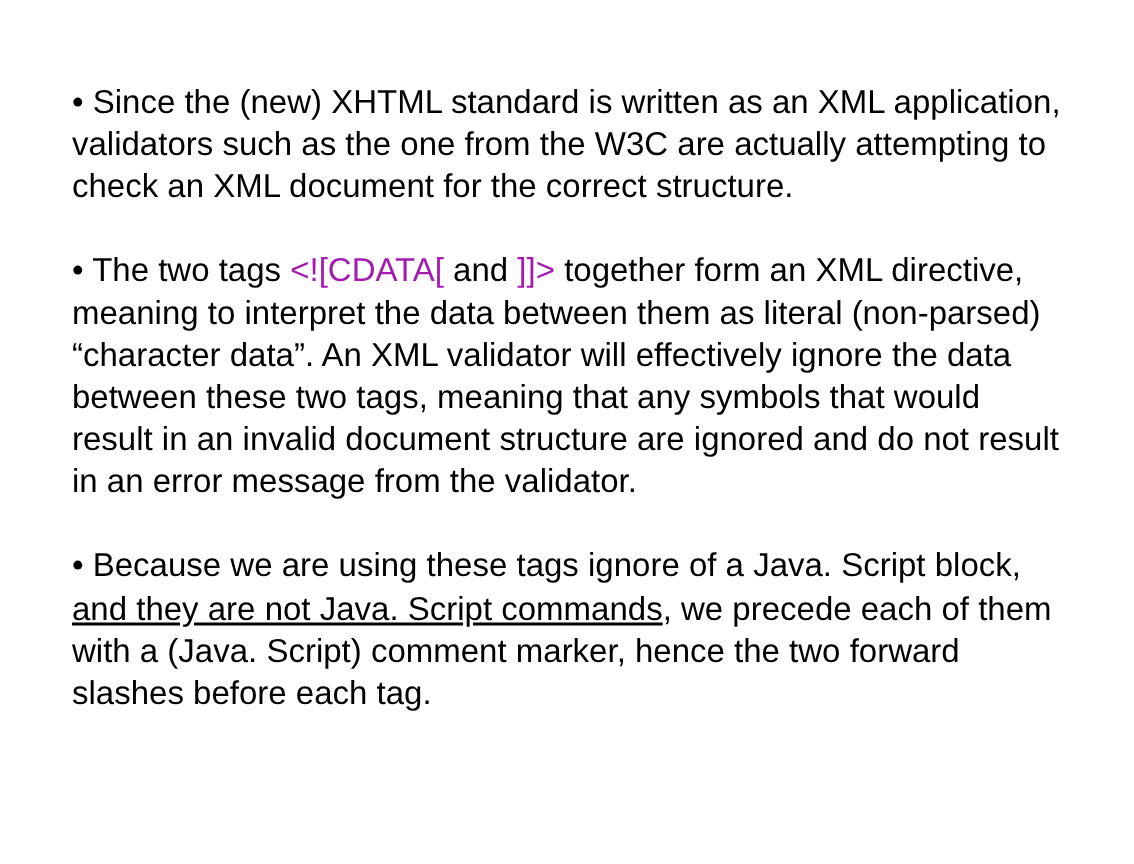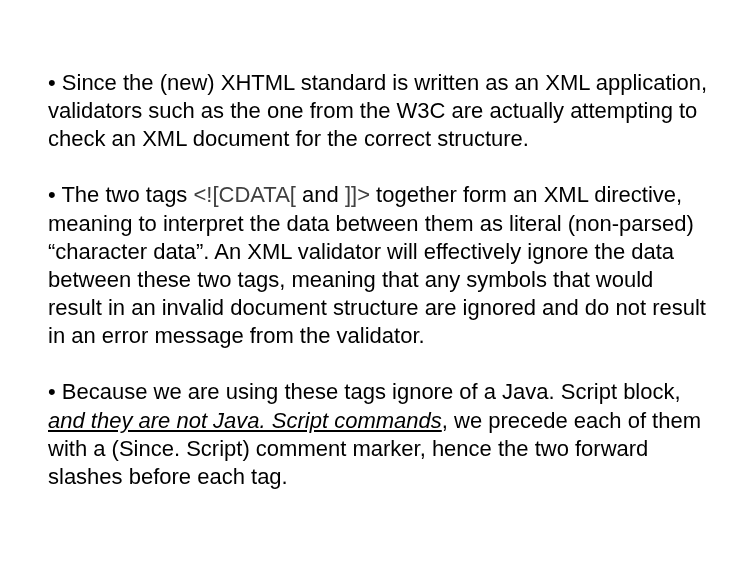--- a/index.html
+++ b/index.html
@@ -7,45 +7,44 @@
     padding: 0;
     width: 756px;
     height: 576px;
     background: #ffffff;
     font-family: Arial, Helvetica, sans-serif;
     font-size: 22px;
     color: #000000;
     line-height: 1.28;
   }
   .slide {
-    padding: 69px 48px 40px 48px;
+    padding: 54px 48px 40px 48px;
     box-sizing: border-box;
   }
   .para {
     margin-bottom: 28px;
   }
   .code {
-    color: #404040;
+    color: #a21caf;
     margin-top: 28px;
   }
   .underline {
     text-decoration: underline;
-    font-style: italic;
   }
 </style>
 </head>
 <body>
 
 <div class="slide">
 
   <div class="para">
     <span>• Since the (new) XHTML standard is written as an XML application, validators such as the one from the W3C are actually attempting to check an XML document for the correct structure.</span>
   </div>
 
   <div class="para">
     <span>• The two tags  </span><span class="code">&lt;![CDATA[</span><span>  and  </span><span class="code">]]&gt;</span><span>  together form an XML directive, meaning to interpret the data between them as literal (non-parsed) “character data”.  An XML validator will effectively ignore the data between these two tags, meaning that any symbols that would result in an invalid document structure are ignored and do not result in an error message from the validator.</span>
   </div>
 
   <div class="para">
-    <span>• Because we are using these tags ignore of a Java. Script block, </span><span class="underline">and they are not Java. Script commands</span><span>, we precede each of them with a  (Since. Script) comment marker, hence the two forward slashes before each tag.</span>
+    <span>• Because we are using these tags ignore of a Java. Script block, </span><span class="underline">and they are not Java. Script commands</span><span>, we precede each of them with a  (Java. Script) comment marker, hence the two forward slashes before each tag.</span>
   </div>
 
 </div>
 
 </body></html>

